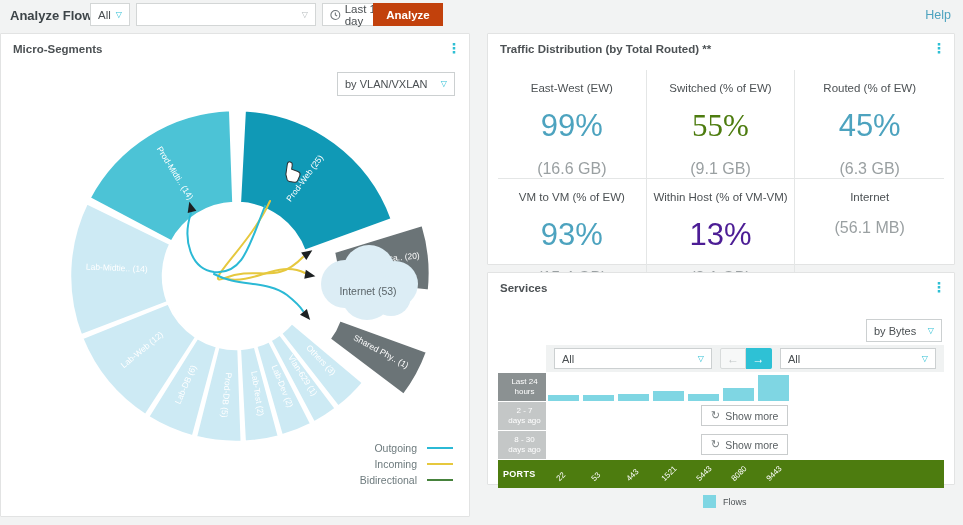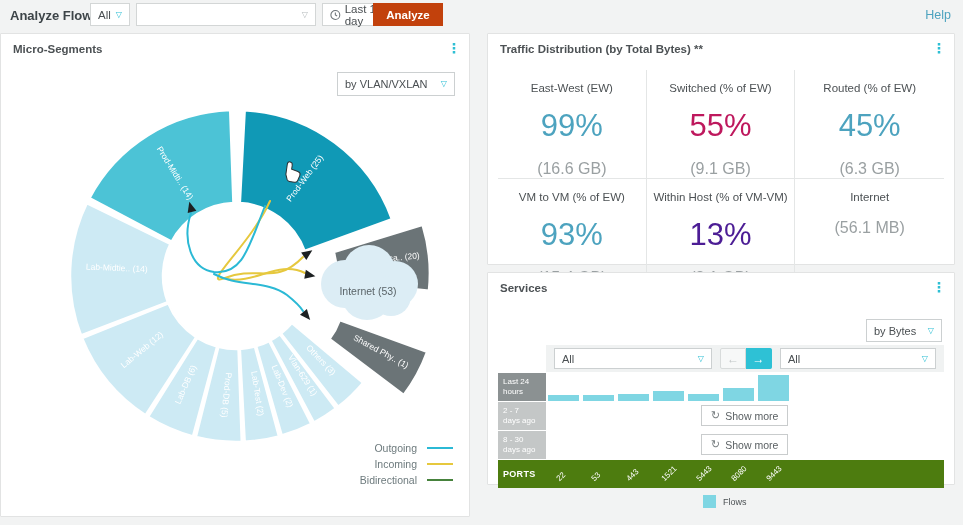--- a/index.html
+++ b/index.html
@@ -47,21 +47,21 @@
   
   #sv-bybytes { position:absolute; right:12px; top:46px; width:76px; height:23px; }
   #sv-toolbar { position:absolute; left:58px; top:72px; right:10px; height:27px; background:#f0f2f2; display:flex; align-items:center; gap:8px; padding:0 8px; }
   .sv-dd { height:21px; }
   #sv-dd1 { width:158px; }
   #sv-dd2 { flex:1; }
   .arrow-btn { width:26px; height:21px; border:1px solid #d8dbdb; display:flex; align-items:center; justify-content:center; font-size:12px; cursor:pointer; }
   #arrow-left { background:#f7f8f8; color:#c3c7c8; border-radius:2px 0 0 2px; }
   #arrow-right { background:#2ec1d5; color:#fff; border-left:none; border-color:#2ec1d5; border-radius:0 2px 2px 0; }
 
-  #sv-chart { position:absolute; left:10px; top:100px; right:10px; }
+  #sv-chart { position:absolute; left:10px; top:100px; right:10px;text-align:center; }
   .sv-row { display:flex; height:28px; margin-bottom:1px; }
   .sv-row-label { width:48px; font-size:8px; color:#fff; padding:4px 0 0 5px; line-height:1.25; white-space:pre-line; }
   .sv-row-label.dark { background:#8b9192; }
   .sv-row-label.light { background:#c4c7c7; }
   .sv-row-body { flex:1; position:relative; background:#fff; }
   .sv-bar { position:absolute; bottom:0; background:#7fd6e3; }
   .showmore { position:absolute; left:155px; top:3px; height:21px; background:#fff; border:1px solid #c9cccd; font-size:10.5px; color:#5a6063; display:flex; align-items:center; gap:5px; padding:0 9px; cursor:pointer; }
   .showmore .ref { font-size:11px; color:#7a8083; }
   #sv-ports { display:flex; height:28px; background:#4d7c0f; position:relative; }
   #sv-ports-label { width:48px; font-size:9px; font-weight:700; color:#fff; display:flex; align-items:center; padding-left:5px; letter-spacing:.3px; }
@@ -154,31 +154,31 @@
         <div class="ms-leg-line" style="background: rgb(230, 200, 62);"></div>
       </div>
       <div class="ms-leg-row">
         <div class="ms-leg-label">Bidirectional</div>
         <div class="ms-leg-line" style="background: rgb(70, 130, 60);"></div>
       </div>
     </div>
 </div>
 
 <div class="panel" id="panel-td">
-  <div class="p-title">Traffic Distribution (by Total Bytes) **</div>
+  <div class="p-title">Traffic Distribution (by Total Routed) **</div>
   <div class="p-dots">⋮</div>
   <div id="td-grid">
       <div class="td-cell vline hline">
         <div class="td-label">East-West (EW)</div>
         <div class="td-value" style="color: rgb(77, 163, 191);">99%</div>
         <div class="td-sub">(16.6 GB)</div>
       </div>
       <div class="td-cell vline hline">
         <div class="td-label">Switched (% of EW)</div>
-        <div class="td-value" style="color: #be185d;">55%</div>
+        <div class="td-value" style="color: #4d7c0f; font-family: Liberation Serif, serif;">55%</div>
         <div class="td-sub">(9.1 GB)</div>
       </div>
       <div class="td-cell hline">
         <div class="td-label">Routed (% of EW)</div>
         <div class="td-value" style="color: rgb(77, 163, 191);">45%</div>
         <div class="td-sub">(6.3 GB)</div>
       </div>
       <div class="td-cell vline">
         <div class="td-label">VM to VM (% of EW)</div>
         <div class="td-value" style="color: rgb(77, 163, 191);">93%</div>

